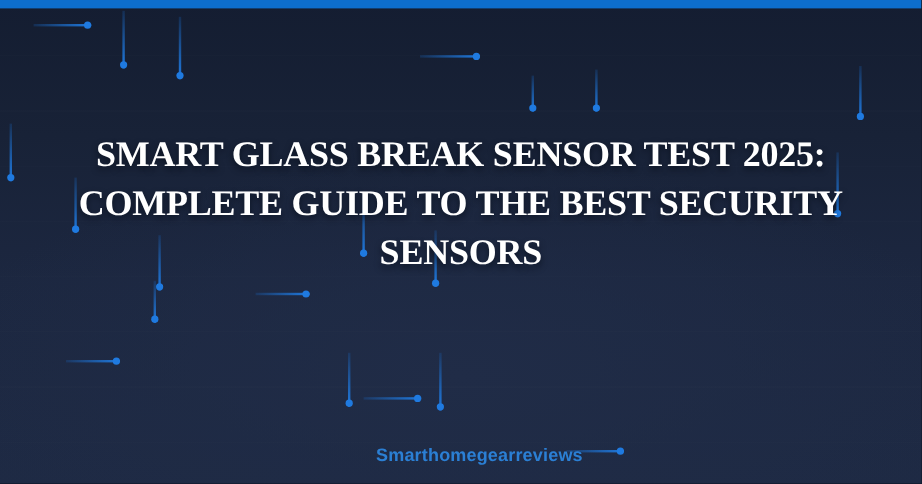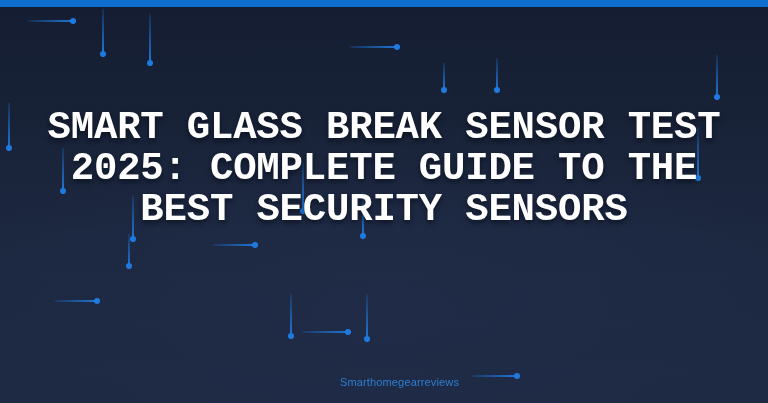--- a/index.html
+++ b/index.html
@@ -82,41 +82,41 @@
   #banner-title {
     position: absolute;
     left: 0;
     right: 0;
     top: 108px;
     margin: 0;
     padding: 0 46px;
     box-sizing: border-box;
     text-align: center;
     color: #ffffff;
-    font-family: Liberation Mono, monospace;
-    font-size: 39px;
+    font-family: Liberation Serif, serif;
+    font-size: 30px;
     line-height: 41px;
     font-weight: 700;
     letter-spacing: -0.2px;
     text-transform: uppercase;
     text-shadow: 0 3px 5px rgba(4,8,18,0.58);
     -webkit-font-smoothing: antialiased;
   }
 
   
   #site-watermark {
     position: absolute;
     left: 0;
     right: 0;
     bottom: 15px;
     text-align: center;
     color: #2b7fd4;
     font-family: "Liberation Sans", sans-serif;
-    font-size: 11px;
-    font-weight: 400;
+    font-size: 15px;
+    font-weight: 700;
     letter-spacing: 0.15px;
     margin-left: 31px;
   }
 </style>
 </head>
 <body>
 
 <div id="hero-banner">
 
   <div id="banner-texture"></div>

